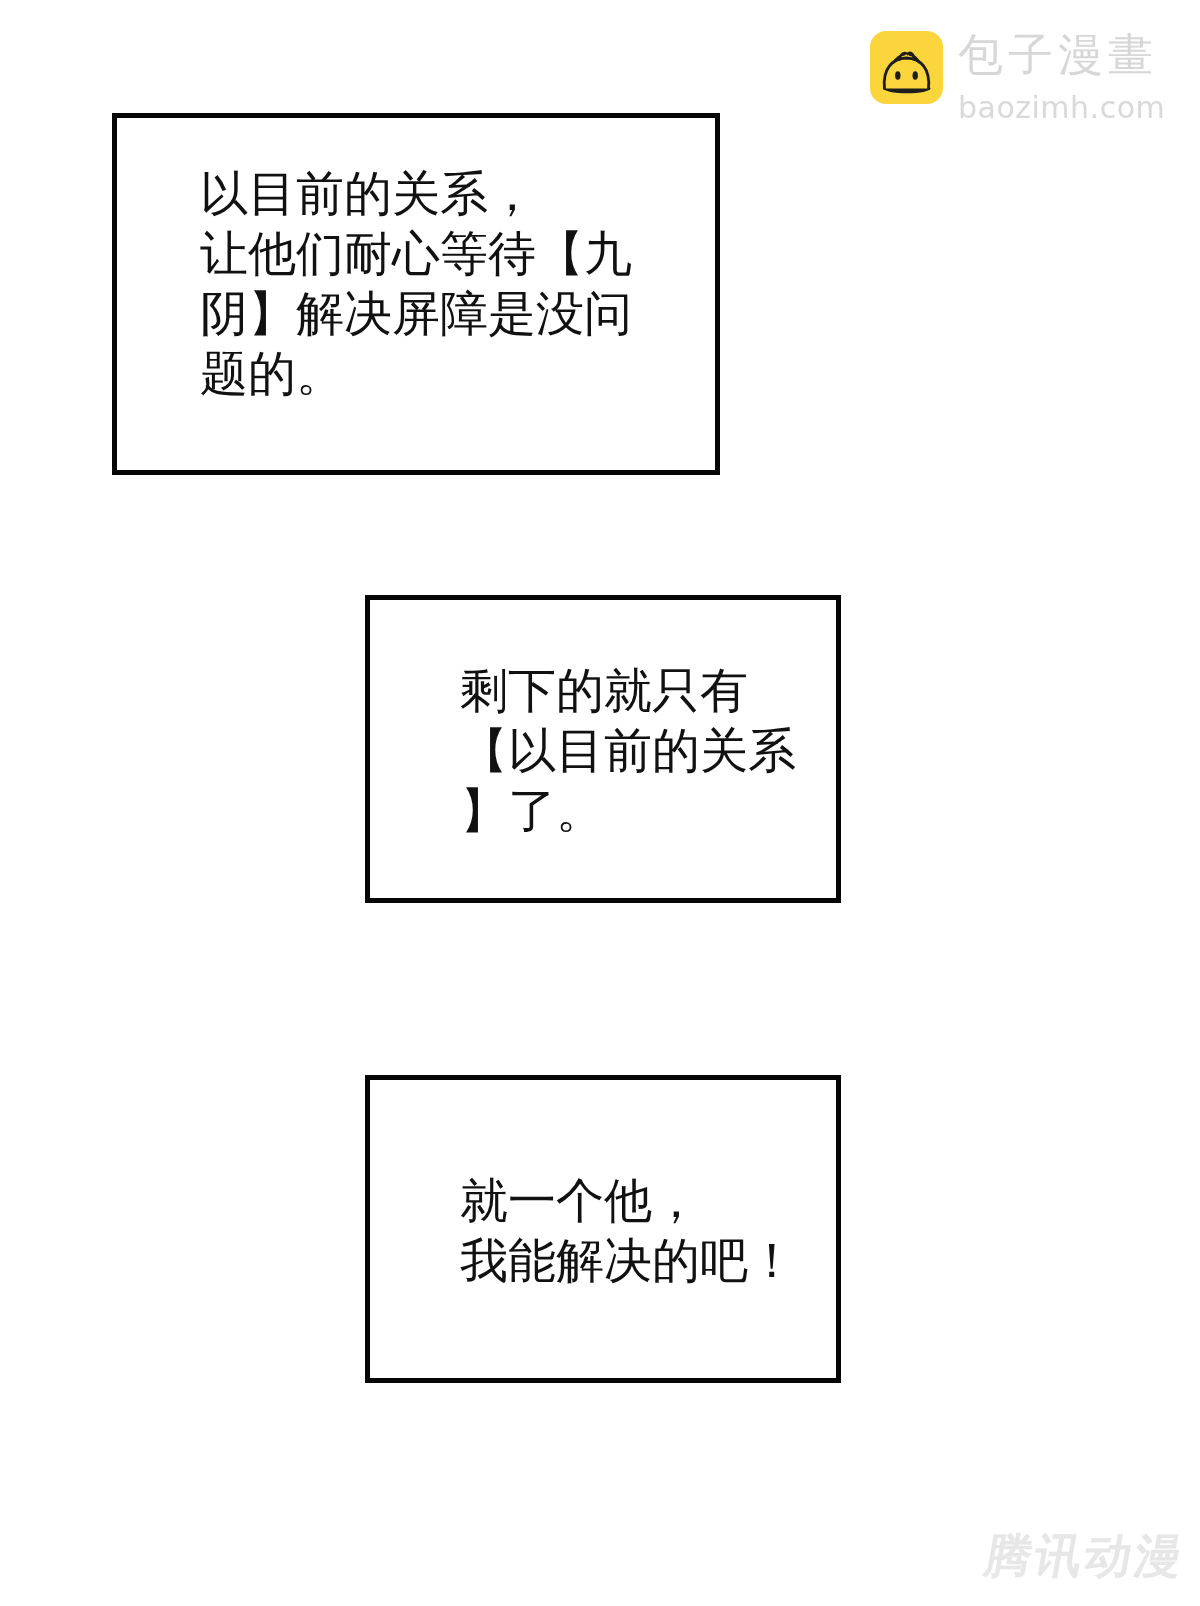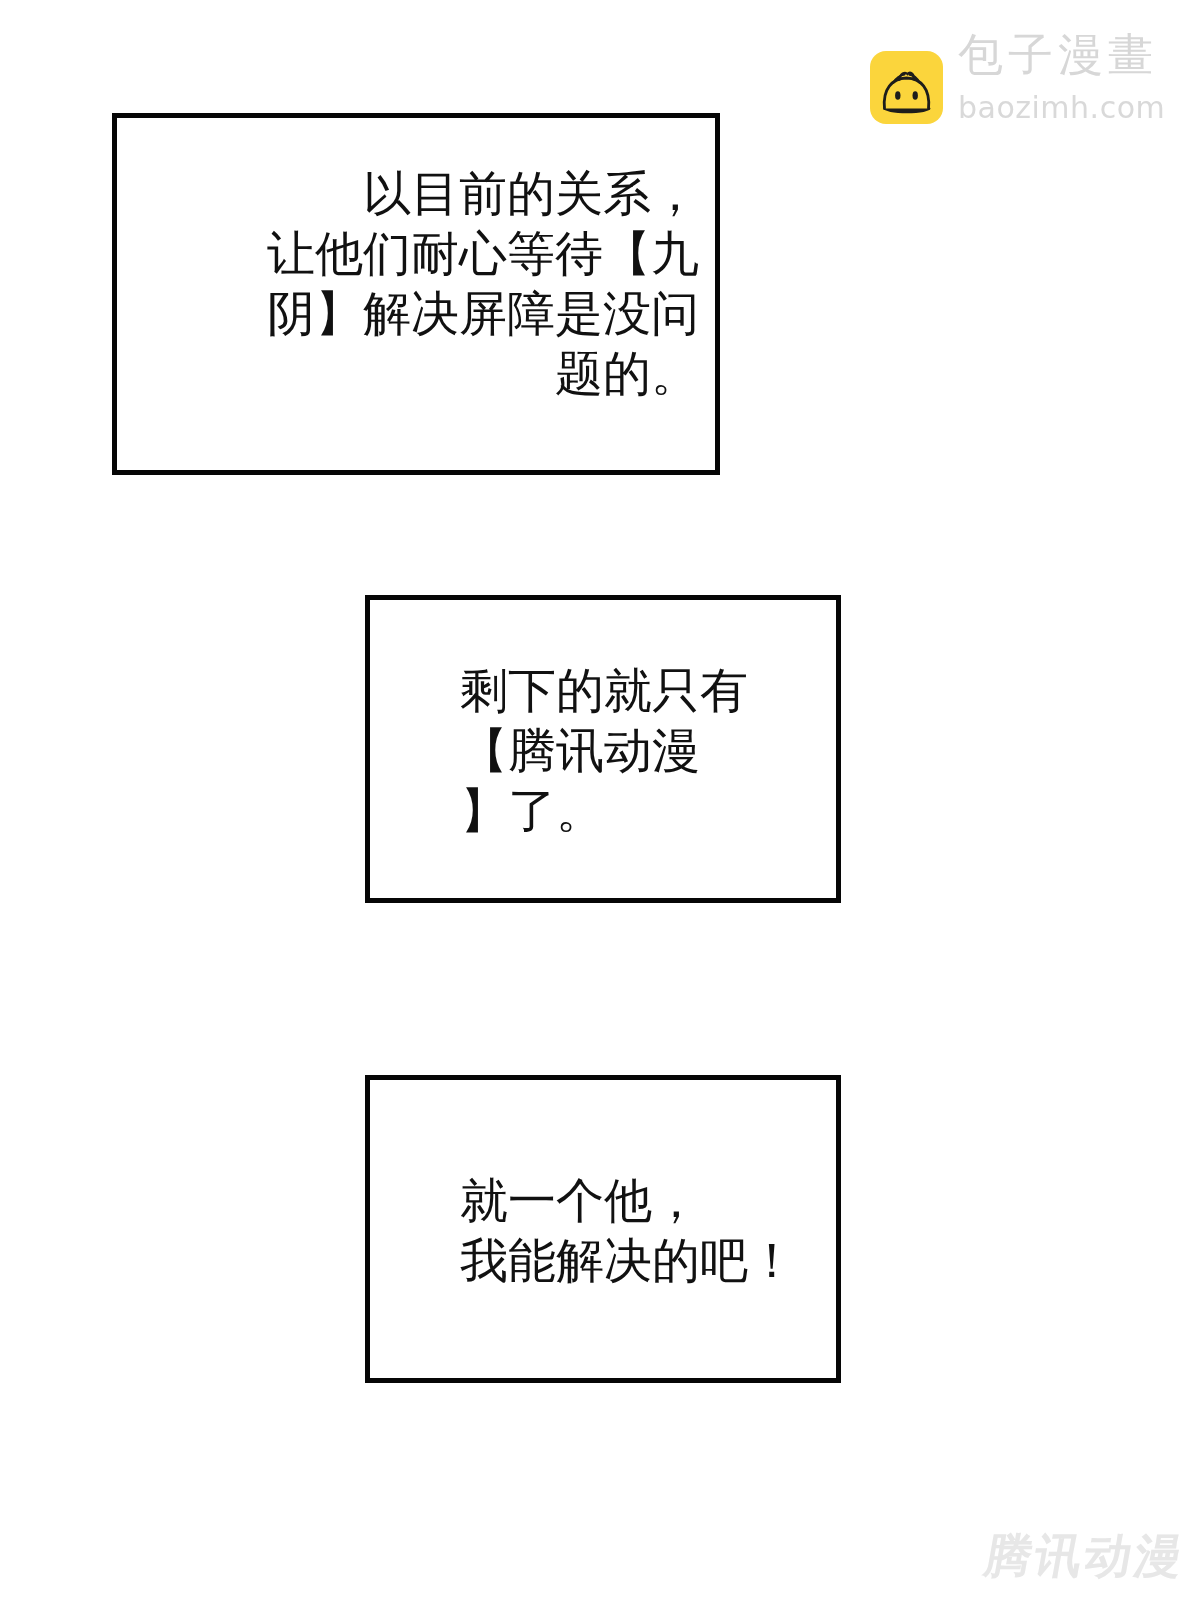--- a/index.html
+++ b/index.html
@@ -15,21 +15,21 @@
     overflow: hidden;
     font-family: "DejaVu Sans", "Liberation Sans", sans-serif;
   }
 
   
   .site-logo {
     position: absolute;
     left: 870px;
     top: 31px;
     display: flex;
-    align-items: flex-end;
+    align-items: flex-start;
     gap: 15px;
   }
   .site-logo .icon-wrap {
     width: 73px;
     height: 73px;
     flex: 0 0 auto;
   }
   .brand-col {
     display: flex;
     flex-direction: column;
@@ -60,21 +60,21 @@
   }
   .panel-text {
     white-space: pre-line;
     font-size: 48px;
     line-height: 60px;
     color: #111111;
     font-weight: 500;
     letter-spacing: 0px;
   }
   #panel-1 { left: 112px; top: 113px; width: 608px; height: 362px; }
-  #panel-1 .panel-text { padding: 45px 16px 0 83px; text-align: right; }
+  #panel-1 .panel-text { padding: 45px 16px 0 83px; }
   #panel-2 { left: 365px; top: 595px; width: 476px; height: 308px; }
   #panel-2 .panel-text { padding: 60px 0 0 90px; }
   #panel-3 { left: 365px; top: 1075px; width: 476px; height: 308px; }
   #panel-3 .panel-text { padding: 90px 0 0 90px; }
 
   
   .publisher-watermark {
     position: absolute;
     left: 985px;
     top: 1528px;
@@ -114,21 +114,21 @@
 
   <div class="panel" id="panel-1">
     <div class="panel-text">以目前的关系，
 让他们耐心等待【九
 阴】解决屏障是没问
 题的。</div>
   </div>
 
   <div class="panel" id="panel-2">
     <div class="panel-text">剩下的就只有
-【腾讯动漫
+【以目前的关系
 】了。</div>
   </div>
 
   <div class="panel" id="panel-3">
     <div class="panel-text">就一个他，
 我能解决的吧！</div>
   </div>
 
   <div class="publisher-watermark">腾讯动漫</div>
 

